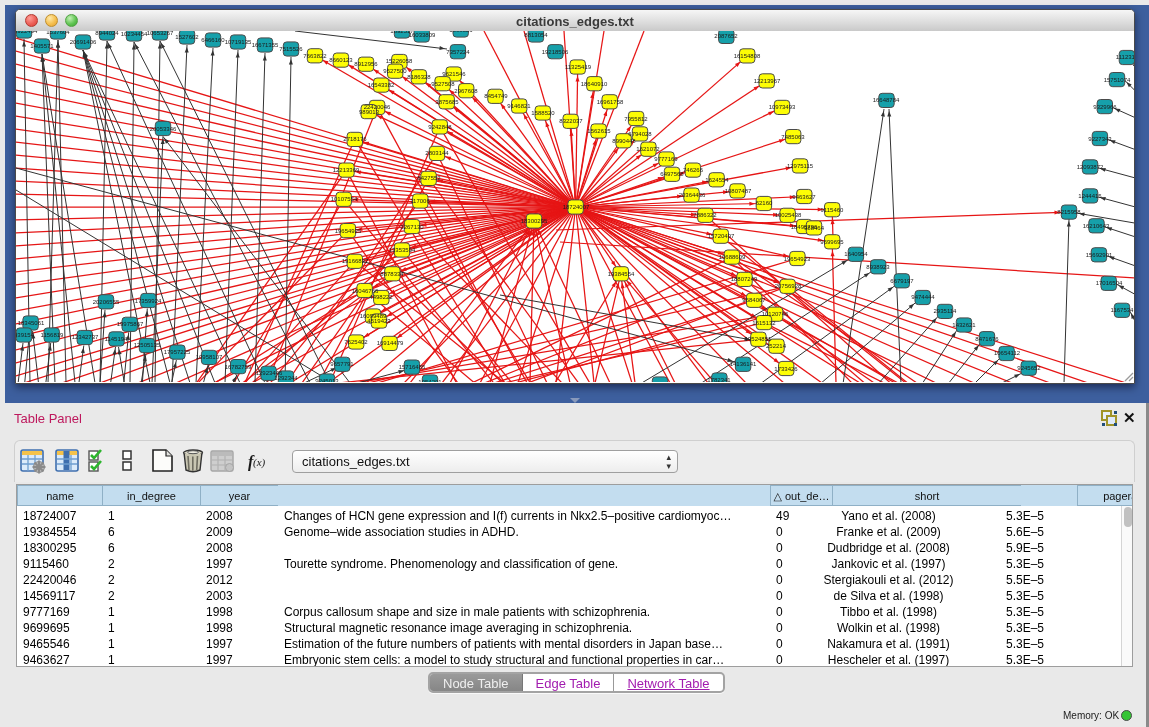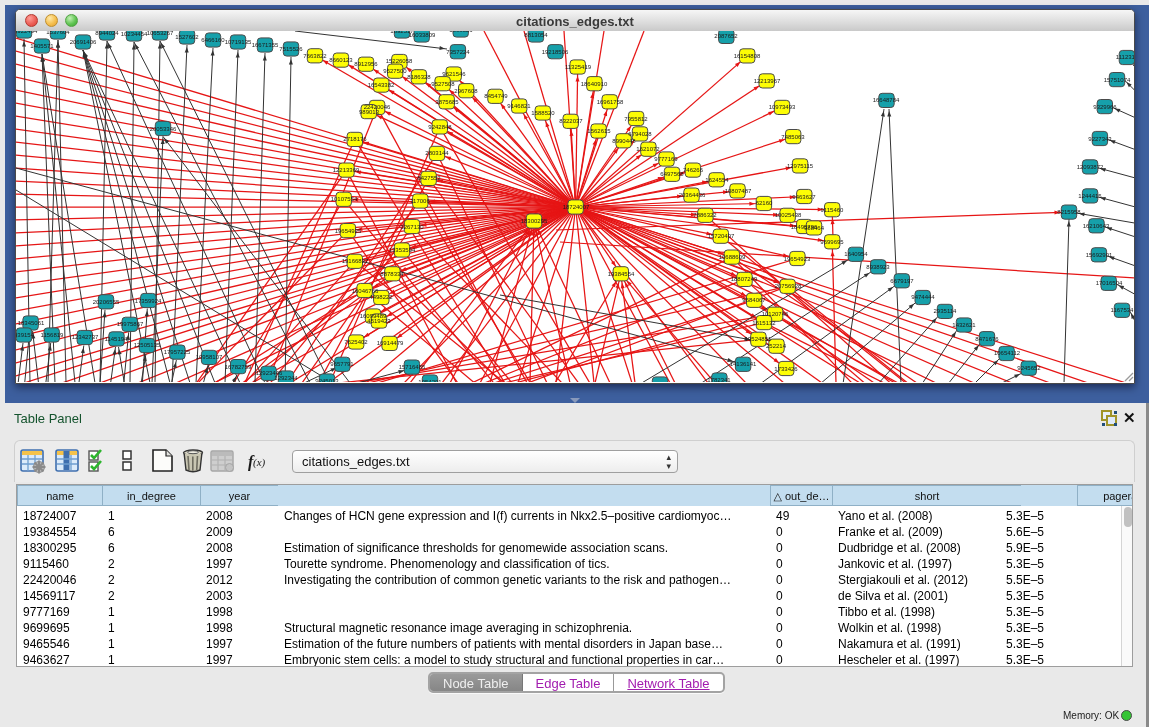--- a/index.html
+++ b/index.html
@@ -11,36 +11,36 @@
 .titlebar { position:absolute; left:0; top:0; width:100%; height:22px;
   border-radius:4px 4px 0 0; background:linear-gradient(#f6f6f6,#dedede 55%,#c9c9c9);
   border-bottom:1px solid #9b9b9b; }
 .title { position:absolute; width:100%; text-align:center; top:4px; font-size:13px; font-weight:bold; color:#3a3a3a; }
 .tl { position:absolute; top:4px; width:13px; height:13px; border-radius:50%; }
 .tl.r { left:9px; background:radial-gradient(circle at 35% 30%, #ff9d97, #ec6058 55%, #d93f36); border:1px solid #b33930;}
 .tl.y { left:29px; background:radial-gradient(circle at 35% 30%, #ffe9a8, #f5bf4f 55%, #e2a133); border:1px solid #c08e2c;}
 .tl.g { left:49px; background:radial-gradient(circle at 35% 30%, #c3f0b4, #61c554 55%, #3ba42e); border:1px solid #51a144;}
 .canvas { position:absolute; left:16px; top:31px; width:1118px; height:351px; background:#ffffff; overflow:hidden; }
 .tpanel { position:absolute; left:0; top:403px; width:1149px; height:324px; background:#e9e9e9; }
-.tp-title { position:absolute; left:14px; top:411px; font-size:13px; color:#14532d; }
+.tp-title { position:absolute; left:14px; top:411px; font-size:13px; color:#be185d; }
 .tp-x { position:absolute; left:1123px; top:409px; font-size:15px; font-weight:bold; color:#111; }
 .divarrow { position:absolute; left:570px; top:398px; width:0; height:0; border-left:5px solid transparent; border-right:5px solid transparent; border-top:5px solid #8899bb; }
 .toolbar { position:absolute; left:14px; top:440px; width:1121px; height:42px; background:#ececec;
   border:1px solid #cfcfcf; border-radius:6px 6px 0 0; border-bottom:none; }
 .combo { position:absolute; left:292px; top:450px; width:386px; height:23px; border:1px solid #9f9f9f;
   border-radius:4px; background:linear-gradient(#ffffff,#ededed); font-size:13px; color:#111; line-height:21px; padding-left:9px; }
 .combo .arr { position:absolute; right:6px; top:2px; font-size:9px; color:#333; line-height:9px; }
 .table { position:absolute; left:16px; top:484px; width:1117px; height:183px; background:#ffffff; border:1px solid #9d9d9d; overflow:hidden; }
 .thead { position:absolute; left:0; top:0; height:21px; width:1117px; background:#c3ddef; font-size:11px; color:#111; }
 .thead span { position:absolute; top:0; height:21px; line-height:21px; text-align:center; border:1px solid #8fb0c6; border-right:none; }
 .tbody { position:absolute; left:0; top:23px; width:1117px; }
 .trow { position:relative; height:16px; font-size:12px; color:#000; white-space:nowrap; }
 .trow span { position:absolute; top:0; line-height:16px; }
 .c-name { left:6px; } .c-deg { left:91px; } .c-year { left:189px; } .c-title { left:267px; }
-.c-out { left:759px; } .c-short { left:821px; width:183px; text-align:left; } .c-pr { left:989px; }
+.c-out { left:759px; } .c-short { left:780px; width:183px; text-align:center; } .c-pr { left:989px; }
 .vscroll { position:absolute; left:1104px; top:21px; width:12px; height:160px; background:#fafafa; border-left:1px solid #d5d5d5; }
 .vthumb { position:absolute; left:1.5px; top:1px; width:8px; height:20px; background:#c1c1c1; border-radius:4px; }
 .tabs { position:absolute; left:428px; top:672px; height:21px; display:flex; border:2px solid #a3a3a3; border-radius:5px; overflow:hidden; background:#fff; box-shadow:0 1px 0 rgba(255,255,255,0.7);}
 .tab { font-size:13px; line-height:19px; padding:0 13px; color:#a21caf; border-right:1px solid #999; }
 .tab.sel { background:linear-gradient(#9a9a9a,#868686); color:#efefef; border-right:1px solid #777; }
 .tab:last-child { border-right:none;text-decoration:underline; }
 .mem { position:absolute; left:1063px; top:710px; font-size:10px; color:#222; }
 .memdot { position:absolute; left:1121px; top:710px; width:11px; height:11px; border-radius:50%; background:#35c435; border:1px solid #4a4a4a; }
 .rstrip { position:absolute; left:1146px; top:403px; width:3px; height:324px; background:#8a8a8a; }
 </style></head>
@@ -843,63 +843,63 @@
         <span class="c-year">2008</span>
         <span class="c-title">Changes of HCN gene expression and I(f) currents in Nkx2.5–positive cardiomyoc…</span>
         <span class="c-out">49</span>
         <span class="c-short">Yano et al. (2008)</span>
         <span class="c-pr">5.3E–5</span>
       </div>
 <div class="trow">
         <span class="c-name">19384554</span>
         <span class="c-deg">6</span>
         <span class="c-year">2009</span>
+        <span class="c-title">Genome–wide association studies in ADHD.</span>
         <span class="c-out">0</span>
         <span class="c-short">Franke et al. (2009)</span>
         <span class="c-pr">5.6E–5</span>
       </div>
 <div class="trow">
         <span class="c-name">18300295</span>
         <span class="c-deg">6</span>
         <span class="c-year">2008</span>
-        <span class="c-title">Estimation of significance thresholds for genomewide association scans.</span>
         <span class="c-out">0</span>
         <span class="c-short">Dudbridge et al. (2008)</span>
         <span class="c-pr">5.9E–5</span>
       </div>
 <div class="trow">
         <span class="c-name">9115460</span>
         <span class="c-deg">2</span>
         <span class="c-year">1997</span>
-        <span class="c-title">Tourette syndrome. Phenomenology and classification of tics.</span>
+        <span class="c-title">Tourette syndrome. Phenomenology and classification of gene.</span>
         <span class="c-out">0</span>
         <span class="c-short">Jankovic et al. (1997)</span>
         <span class="c-pr">5.3E–5</span>
       </div>
 <div class="trow">
         <span class="c-name">22420046</span>
         <span class="c-deg">2</span>
         <span class="c-year">2012</span>
-        <span class="c-title">Investigating the contribution of common genetic variants to the risk and pathogen…</span>
         <span class="c-out">0</span>
         <span class="c-short">Stergiakouli et al. (2012)</span>
         <span class="c-pr">5.5E–5</span>
       </div>
 <div class="trow">
         <span class="c-name">14569117</span>
         <span class="c-deg">2</span>
         <span class="c-year">2003</span>
         <span class="c-out">0</span>
-        <span class="c-short">de Silva et al. (2001)</span>
+        <span class="c-short">de Silva et al. (1998)</span>
         <span class="c-pr">5.3E–5</span>
       </div>
 <div class="trow">
         <span class="c-name">9777169</span>
         <span class="c-deg">1</span>
         <span class="c-year">1998</span>
+        <span class="c-title">Corpus callosum shape and size in male patients with schizophrenia.</span>
         <span class="c-out">0</span>
         <span class="c-short">Tibbo et al. (1998)</span>
         <span class="c-pr">5.3E–5</span>
       </div>
 <div class="trow">
         <span class="c-name">9699695</span>
         <span class="c-deg">1</span>
         <span class="c-year">1998</span>
         <span class="c-title">Structural magnetic resonance image averaging in schizophrenia.</span>
         <span class="c-out">0</span>

